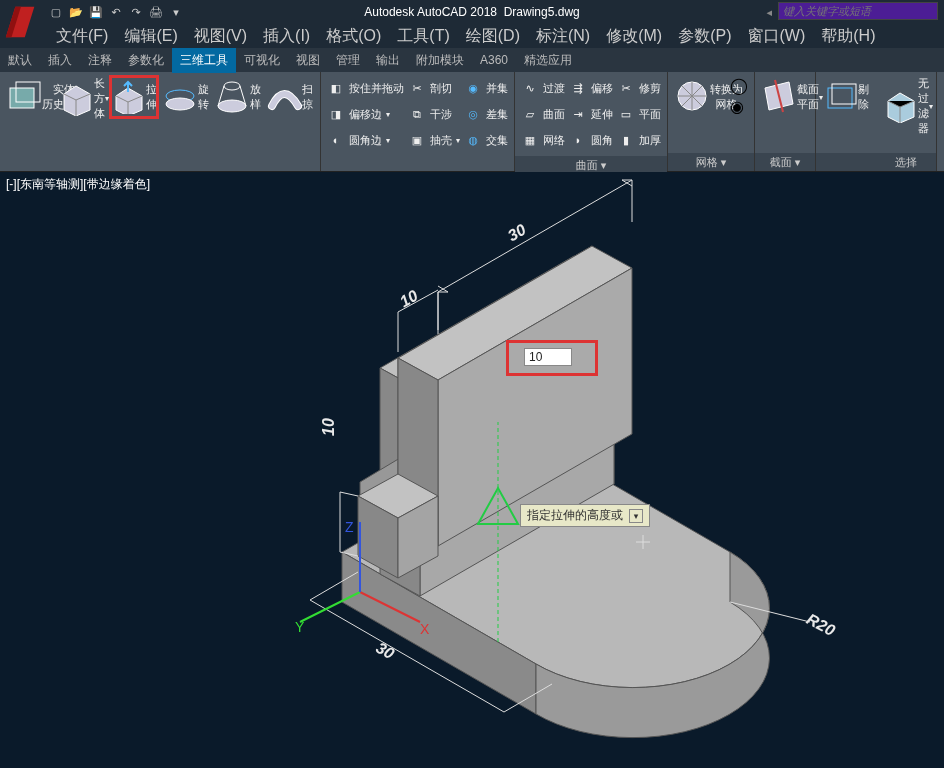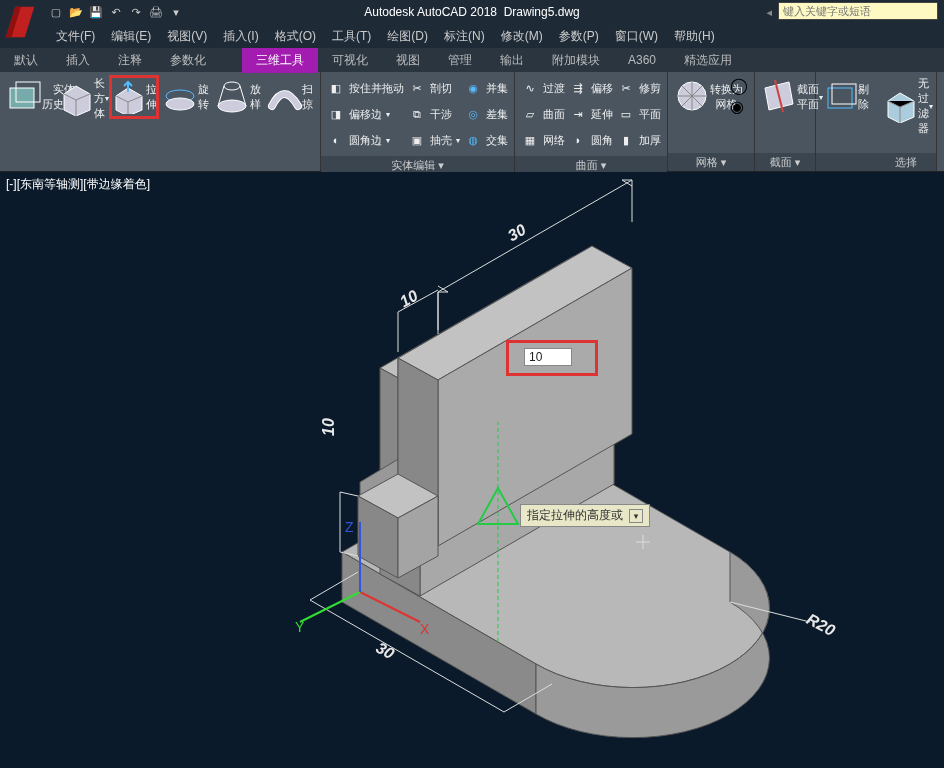--- a/index.html
+++ b/index.html
@@ -4,29 +4,29 @@
 <style>
 * { margin:0; padding:0; box-sizing:border-box; font-family:"Microsoft YaHei",SimSun,sans-serif; }
 body { width:944px; height:768px; background:#0a1a2a; overflow:hidden; }
 
 
 .titlebar { height:24px; background:#1e2a36; display:flex; align-items:center; color:#ccc; font-size:11px; position:relative; }
 .logo { width:42px; height:48px; position:absolute; left:0; top:0; z-index:10; display:flex; align-items:flex-start; justify-content:flex-start; padding:2px; }
 .qat { margin-left:48px; display:flex; gap:4px; }
 .qat span { width:16px; height:16px; display:flex; align-items:center; justify-content:center; color:#ccc; cursor:pointer; }
 .title-txt { position:absolute; left:50%; transform:translateX(-50%); color:#ffffff; font-size:12px; }
-.searchbox { position:absolute; right:6px; top:2px; width:160px; height:18px; background:#fef9c3; border:1px solid #444; color:#888; font-size:11px; padding:8px 4px; }
-
-.menubar { height:24px; background:#1e2a36; display:flex; align-items:center; padding-left:48px; color:#ccc; font-size:12px; }
+.searchbox { position:absolute; right:6px; top:2px; width:160px; height:18px; background:#4c1d95; border:1px solid #444; color:#888; font-size:11px; font-style:italic; padding:8px 4px; }
+
+.menubar { height:24px; background:#1e2a36; display:flex; align-items:center; padding-left:48px; color:#ccc; font-size:16px; }
 .menubar span { padding:0 8px; cursor:pointer; }
 
 
 .tabs { height:24px; background:#2a3540; display:flex; align-items:center; color:#bbb; font-size:12px; }
-.tabs span { padding:4px 14px; cursor:pointer; }
-.tabs .active { background:#a21caf; color:#fff;margin-left:22px; }
+.tabs span { padding:4px 8px; cursor:pointer; }
+.tabs .active { background:#0369a1; color:#fff; }
 
 
 .ribbon { height:100px; background:#4a5560; display:flex; border-bottom:1px solid #222; }
 .panel { display:flex; flex-direction:column; border-right:1px solid #333; }
 .panel-body { flex:1; display:flex; align-items:flex-start; padding:4px 6px; gap:4px; }
 .panel-title { height:18px; background:#3a4550; color:#ccc; font-size:11px; text-align:center; line-height:18px; }
 .bigbtn { width:48px; display:flex; flex-direction:row; align-items:center; color:#eee; font-size:11px; cursor:pointer; }
 .bigbtn .ico { width:40px; height:40px; display:flex; align-items:center; justify-content:center; margin-bottom:2px; }
 .smallrow { display:flex; align-items:center; gap:4px; color:#eee; font-size:11px; height:24px; cursor:pointer; white-space:nowrap; }
 .smallrow .ico { width:18px; height:18px; display:flex; align-items:center; justify-content:center; }
@@ -210,21 +210,20 @@
         <div class="smallrow">
             <span class="ico" style="color:#5bf">◎</span>
             <span>差集</span>
           </div>
         <div class="smallrow">
             <span class="ico" style="color:#5bf">◍</span>
             <span>交集</span>
           </div>
       </div>
     </div>
-    <div class="panel-title">实体编辑 ▾</div>
   </div>
 
   <div class="panel">
     <div class="panel-body">
       <div class="col">
         <div class="smallrow">
             <span class="ico">∿</span>
             <span>过渡</span>
           </div>
         <div class="smallrow">

